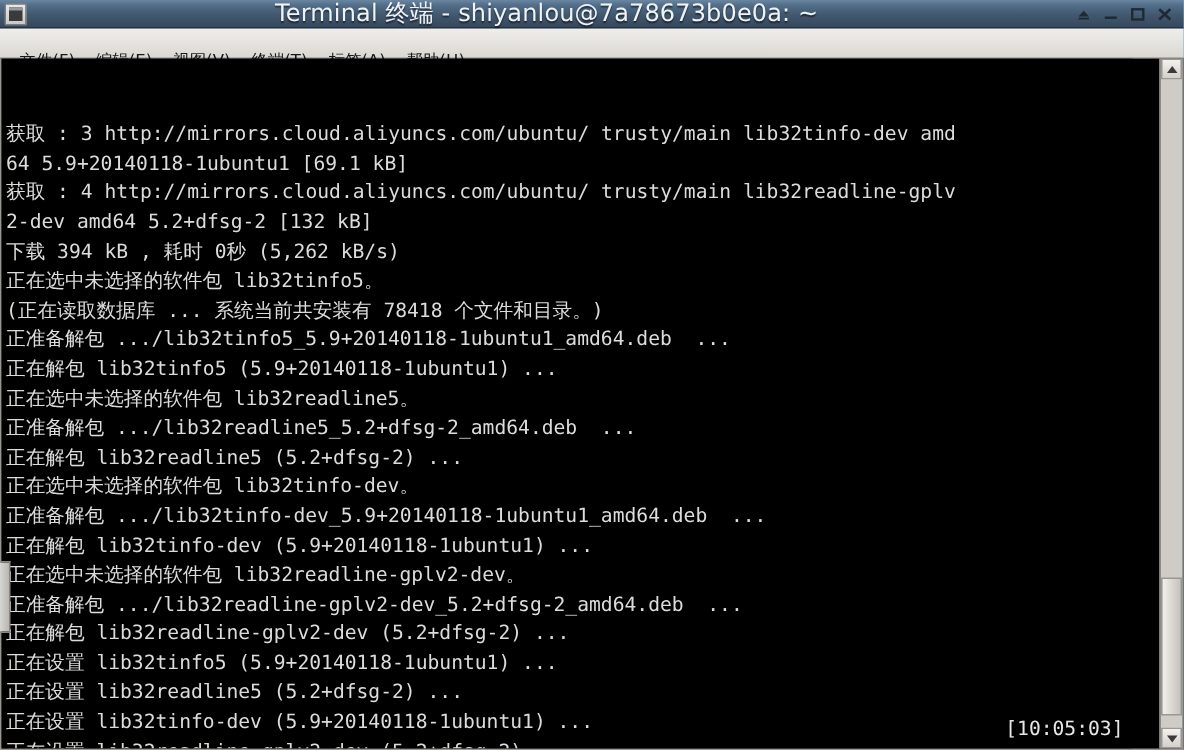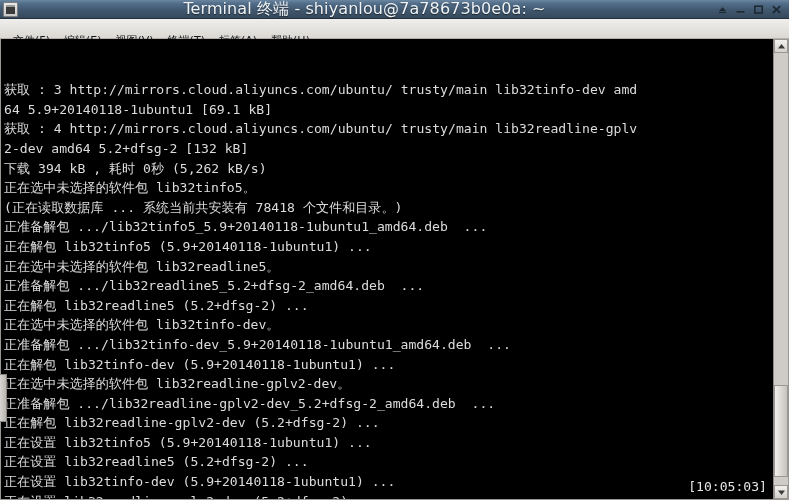--- a/index.html
+++ b/index.html
@@ -131,20 +131,21 @@
   
   #termwrap {
     flex: 1 1 auto;
     display: flex;
     background: #000;
     border: 1px solid #9a9792;
     border-top: none;
     box-sizing: border-box;
     overflow: hidden;
     position: relative;
+    gap: 18px;
   }
   #screen {
     flex: 1 1 auto;
     background: #000000;
     color: #dcdcdc;
     font-family: "DejaVu Sans Mono", monospace;
     font-size: 13.1px;
     line-height: 19.6px;
     padding: 2px 0 0 3px;
     box-sizing: border-box;

